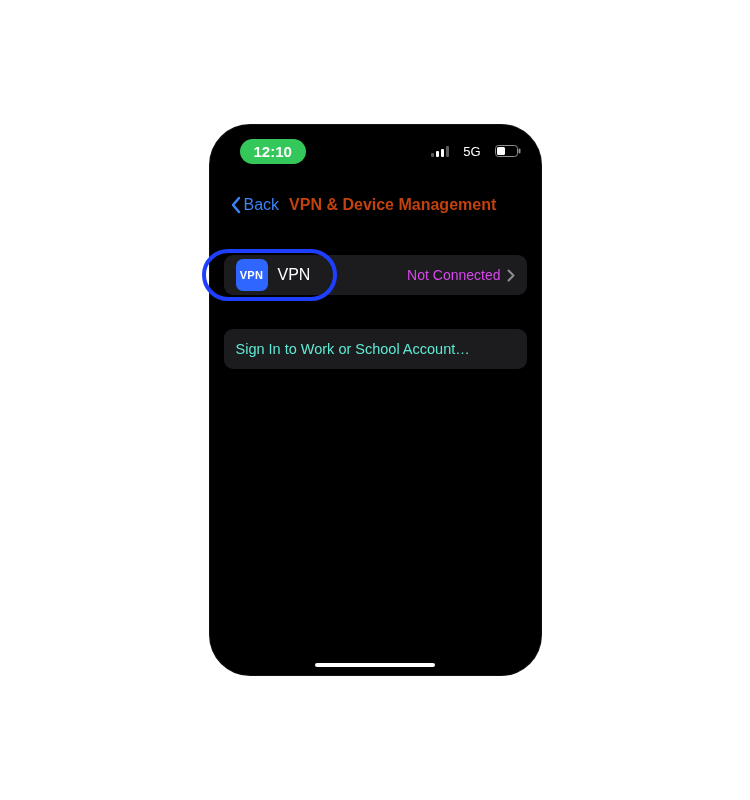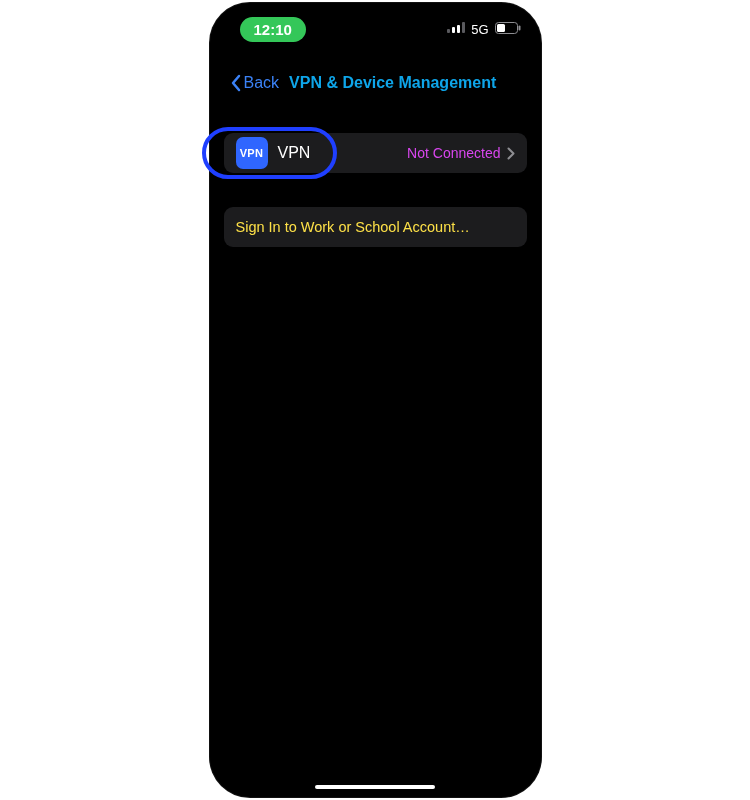--- a/index.html
+++ b/index.html
@@ -17,21 +17,21 @@
       height: 760px;
       background: #ffffff;
       border-radius: 24px;
       display: flex;
       align-items: center;
       justify-content: center;
       position: relative;
     }
     .phone {
       width: 331px;
-      height: 794px;
+      height: 550px;
       background: #000000;
       border-radius: 40px;
       position: relative;
       overflow: visible;
       box-shadow: 0 0 0 1px #111;
     }
     .phone-inner{
       position:absolute;
       inset:0;
       border-radius:40px;
@@ -53,21 +53,22 @@
       color: #ffffff;
       font-size: 15px;
       font-weight: 600;
       border-radius: 14px;
       padding: 4px 14px;
       margin-left: 14px;
       margin-top: 6px;
     }
     .status-right {
       display: flex;
-      gap: 6px;
+      align-items: center;
+      gap: 14px;
       margin-right: 4px;
       margin-top: 6px;
     }
 
     
     .navbar {
       position: absolute;
       top: 60px; left: 8px; right: 0;
       height: 40px;
       display: flex;
@@ -76,21 +77,21 @@
     }
     .back {
       display: flex;
       align-items: center;
       color: #3b82f6;
       font-size: 16px;
       gap: 2px;
       padding: 4px 4px;
     }
     .navtitle {
-      color: #0ea5e9;
+      color: #c2410c;
       font-size: 16px;
       font-weight: 600;
       margin-left: 6px;
     }
 
     
     .content {
       position: absolute;
       top: 130px; left: 14px; right: 14px; text-align: right;
     }
@@ -126,21 +127,21 @@
     }
     .row-spacer{flex:1;}
     .row-status {
       color: #d946ef;
       font-size: 14px;
       margin-right: 6px;
     }
     .row-chevron { flex: none; }
 
     .signin-row .signin-text {
-      color: #fde047;
+      color: #5eead4;
       font-size: 14.5px;
     }
 
     
     .ring {
       position: absolute;
       left: -8px;
       top: 124px;
       width: 135px;
       height: 52px;

